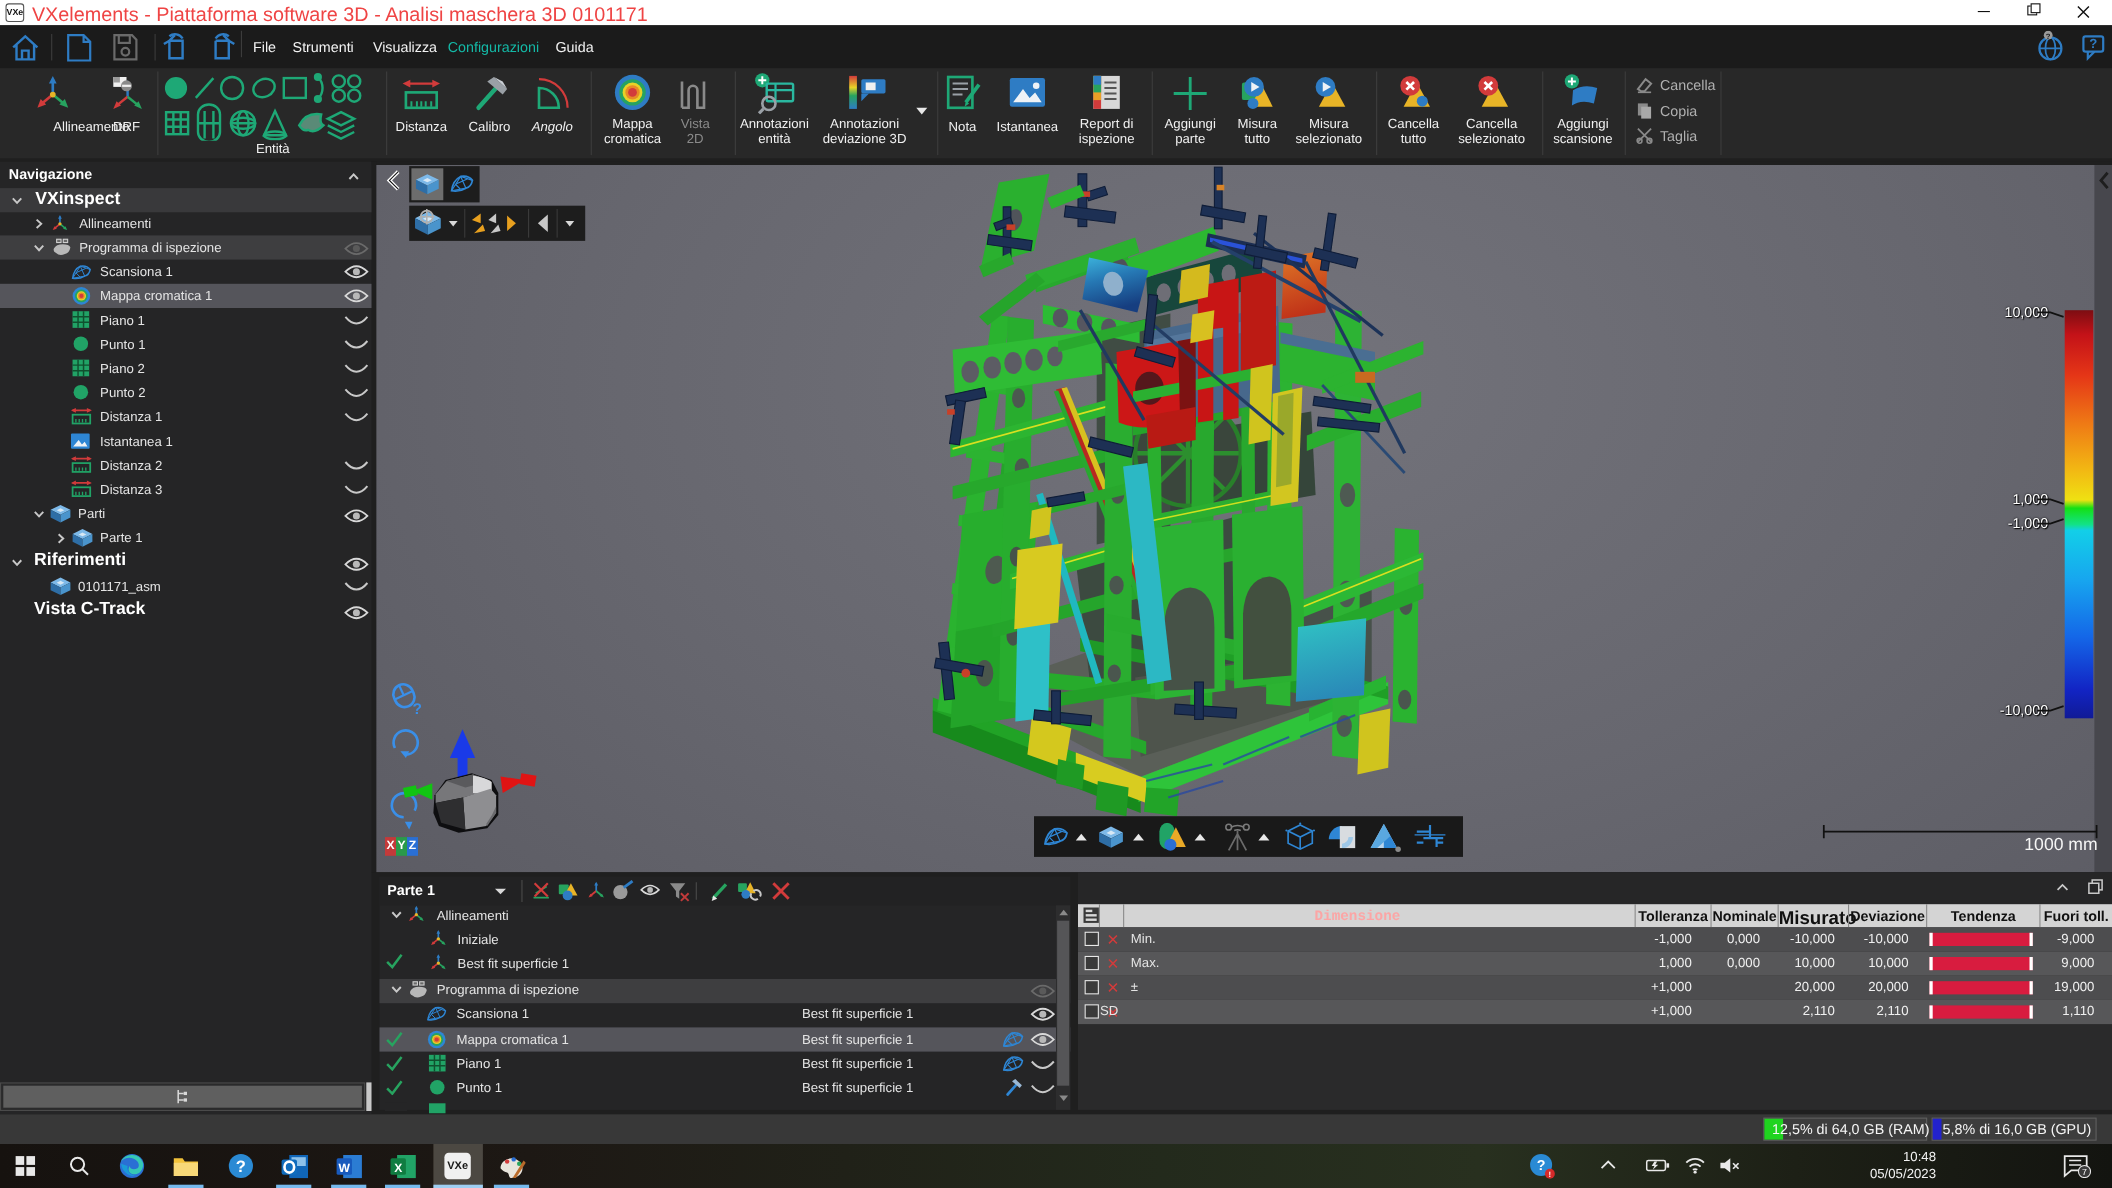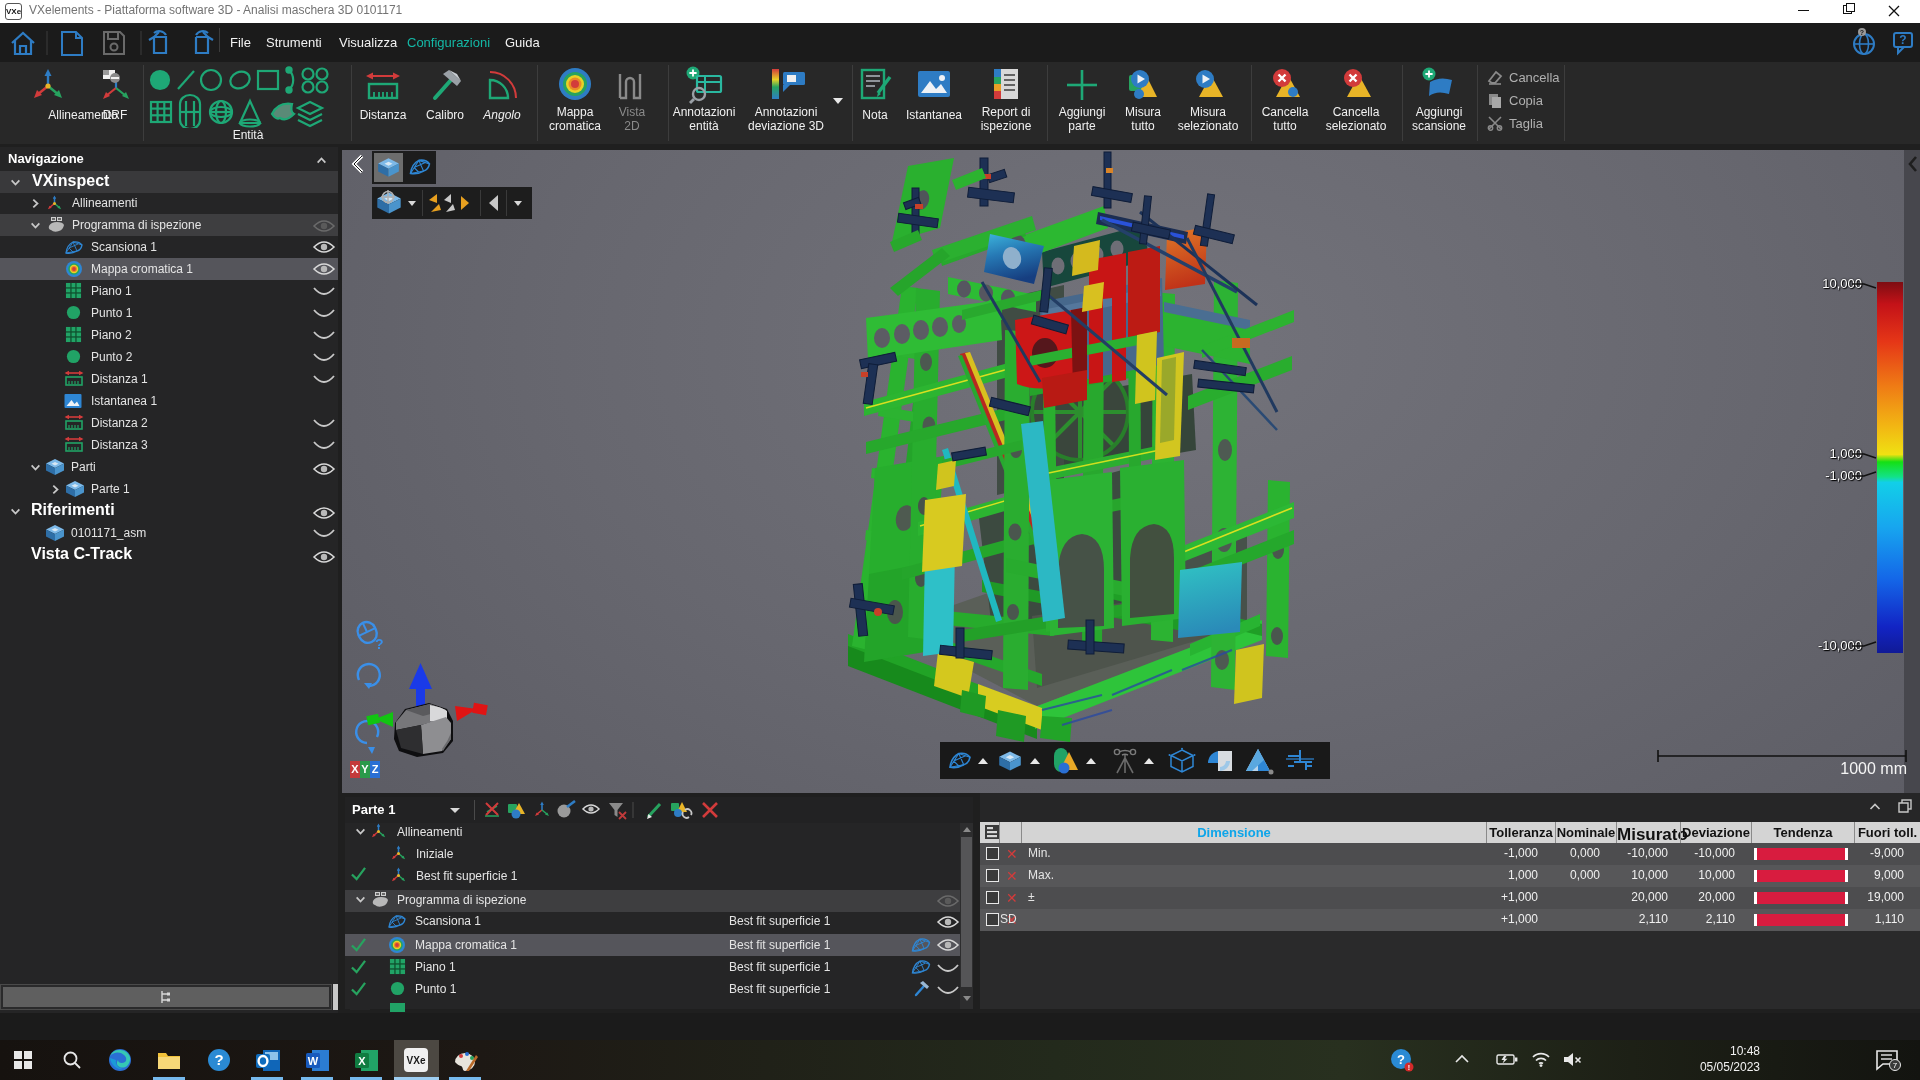--- a/index.html
+++ b/index.html
@@ -14,21 +14,21 @@
   .tx { left:1006px; color:#d23b3b; font-size:14px; line-height:16px; }
   .tbar { left:1754px; width:94px; height:12px; background:#d81c3f; border-left:3px solid #fff; border-right:3px solid #fff; }
   .cstxt { width:100px; text-align:right; color:#fff; font-size:13px; text-shadow:0 0 2px #000, 1px 1px 1px #000; }
 </style>
 </head>
 <body>
 <div id="stage">
 
   <div class="abs" style="left:0;top:0;width:1920px;height:23px;background:#ffffff;">
     <div class="abs" style="left:5px;top:3px;width:17px;height:17px;border:1px solid #555;border-radius:3px;background:#fff;color:#111;font-size:8px;font-weight:bold;text-align:center;line-height:16px;">VXe</div>
-    <div class="abs" style="left:29px;top:3px;color:#737373;font-size:12px;">VXelements - Piattaforma software 3D - Analisi maschera 3D 0101171</div>
+    <div class="abs" style="left:29px;top:3px;color:#ef4444;font-size:18px;">VXelements - Piattaforma software 3D - Analisi maschera 3D 0101171</div>
     <div class="abs" style="left:1798px;top:10px;width:11px;height:1px;background:#111;"></div>
     <div class="abs" style="left:1843px;top:5px;width:9px;height:9px;border:1px solid #111;"></div>
     <div class="abs" style="left:1846px;top:3px;width:9px;height:9px;border:1px solid #111;background:#fff;"></div>
     <svg class="abs" style="left:1888px;top:5px" width="12" height="12" viewBox="0 0 12 12">
         <path d="M1 1 L11 11 M11 1 L1 11" stroke="#111" stroke-width="1.3"></path>
       </svg>
   </div>
 
   <div class="abs" style="left:0;top:23px;width:1920px;height:39px;background:#1b1b1b;">
     <svg class="abs" style="left:8px;top:4px;" width="220" height="32" viewBox="0 0 220 32">
@@ -1080,21 +1080,21 @@
         <path d="M1 4 H10 V13 H1 Z" fill="#262627" stroke="#c8c8c8" stroke-width="1.4"></path>
       </svg>
 
     <div class="abs" style="left:980px;top:29px;width:940px;height:21px;background:#d4d4d4;"></div>
     <svg class="abs" style="left:984px;top:31px" width="16" height="16" viewBox="0 0 16 16">
         <rect x="1" y="1" width="14" height="14" fill="#3a3a3a"></rect>
         <rect x="3" y="3" width="6" height="2.2" fill="#d8d8d8"></rect>
         <rect x="3" y="7" width="10" height="2.2" fill="#d8d8d8"></rect>
         <rect x="3" y="11" width="10" height="2.2" fill="#d8d8d8"></rect>
       </svg>
-    <div class="abs" style="top:32px;left:1021px;width:426px;text-align:center;color:#0ea5e9;font-size:13px;font-weight:bold;">Dimensione</div>
+    <div class="abs" style="top:32px;left:1021px;width:426px;text-align:center;color:#fca5a5;font-size:13px;font-weight:bold;font-family:Liberation Mono, monospace;">Dimensione</div>
     <div class="abs" style="top:32px;left:1487px;width:68px;text-align:center;color:#111;font-size:13px;font-weight:bold;">Tolleranza</div>
     <div class="abs" style="top:32px;left:1556px;width:60px;text-align:center;color:#111;font-size:13px;font-weight:bold;">Nominale</div>
     <div class="abs" style="top:32px;left:1617px;width:63px;text-align:center;color:#111;font-size:17px;font-weight:bold;">Misurato</div>
     <div class="abs" style="top:32px;left:1681px;width:70px;text-align:center;color:#111;font-size:13px;font-weight:bold;">Deviazione</div>
     <div class="abs" style="top:32px;left:1752px;width:102px;text-align:center;color:#111;font-size:13px;font-weight:bold;">Tendenza</div>
     <div class="abs" style="top:32px;left:1855px;width:65px;text-align:center;color:#111;font-size:13px;font-weight:bold;">Fuori toll.</div>
     <div class="abs" style="left:999px;top:29px;width:1px;height:21px;background:#8a8a8a;"></div>
     <div class="abs" style="left:1021px;top:29px;width:1px;height:21px;background:#8a8a8a;"></div>
     <div class="abs" style="left:1486px;top:29px;width:1px;height:21px;background:#8a8a8a;"></div>
     <div class="abs" style="left:1555px;top:29px;width:1px;height:21px;background:#8a8a8a;"></div>
@@ -1136,20 +1136,28 @@
     <div class="abs tbar" style="top:55px;"></div>
     <div class="abs tbar" style="top:77px;"></div>
     <div class="abs tbar" style="top:99px;"></div>
     <div class="abs tbar" style="top:121px;"></div>
     <div class="abs tnum" style="left:1804px;top:53px;">-9,000</div>
     <div class="abs tnum" style="left:1804px;top:75px;">9,000</div>
     <div class="abs tnum" style="left:1804px;top:97px;">19,000</div>
     <div class="abs tnum" style="left:1804px;top:119px;">1,110</div>
   </div>
 
+  <div class="abs" id="statusstrip" style="left:0;top:1013px;width:1920px;height:27px;background:#383838;">
+    <div class="abs" style="left:1603px;top:3px;width:149px;height:21px;background:#3d3d3d;border:1px solid #5f5f5f;"></div>
+    <div class="abs" style="left:1604px;top:4px;width:17px;height:19px;background:#1fd41f;"></div>
+    <div class="abs" style="left:1611px;top:6px;color:#f5f5f5;font-size:13px;white-space:nowrap;">12,5% di 64,0 GB (RAM)</div>
+    <div class="abs" style="left:1756px;top:3px;width:150px;height:21px;background:#3d3d3d;border:1px solid #5f5f5f;"></div>
+    <div class="abs" style="left:1757px;top:4px;width:8px;height:19px;background:#2222cc;"></div>
+    <div class="abs" style="left:1766px;top:6px;color:#f5f5f5;font-size:13px;white-space:nowrap;">5,8% di 16,0 GB (GPU)</div>
+  </div>
 
   <div class="abs" id="taskbar" style="left:0;top:1040px;width:1920px;height:40px;background:linear-gradient(90deg,#16120f 0%,#1d1814 25%,#232a1c 55%,#28301f 70%,#1d2016 85%,#131410 100%);">
 
     <svg class="abs" style="left:14px;top:11px" width="18" height="18" viewBox="0 0 18 18">
         <rect x="0" y="0" width="8" height="8" fill="#e8e8e8"></rect>
         <rect x="10" y="0" width="8" height="8" fill="#e8e8e8"></rect>
         <rect x="0" y="10" width="8" height="8" fill="#e8e8e8"></rect>
         <rect x="10" y="10" width="8" height="8" fill="#e8e8e8"></rect>
       </svg>
 

